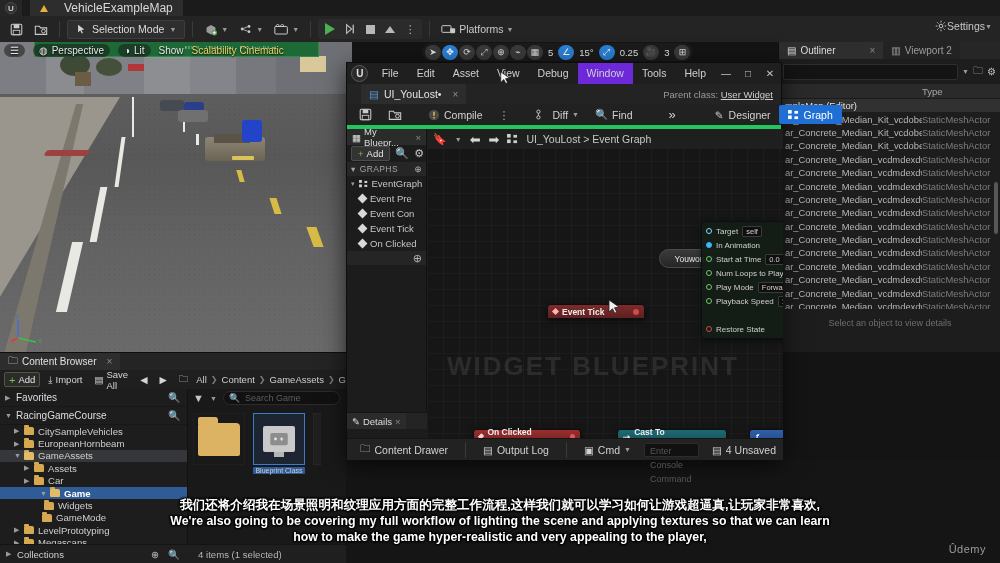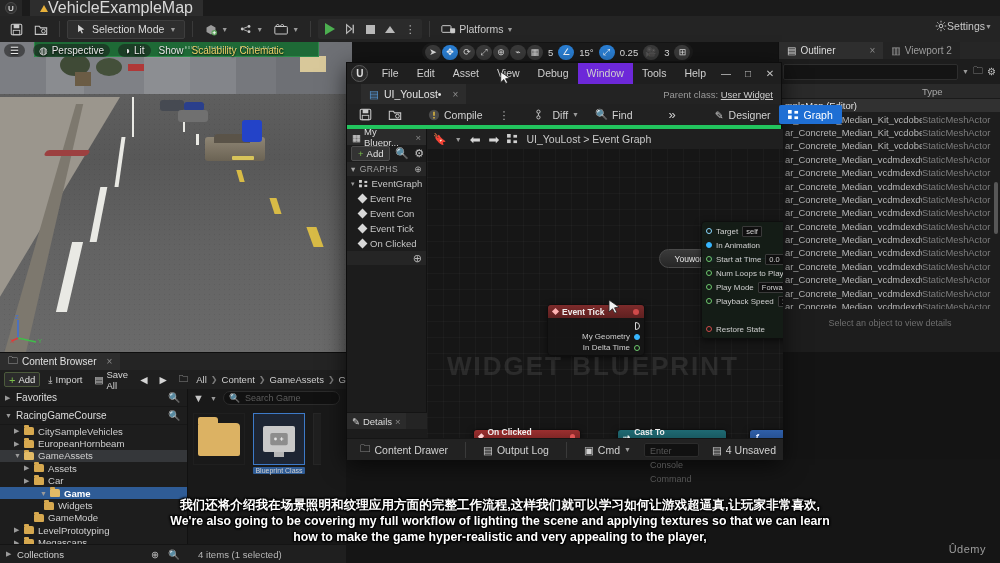--- a/index.html
+++ b/index.html
@@ -10,21 +10,21 @@
     color:#d8d8d8; font-size:11px;
     -webkit-font-smoothing:antialiased;
   }
   .abs { position:absolute; }
 
   
   #titlebar { left:0; top:0; width:1000px; height:16px; background:#1b1b1b; display:flex; align-items:center; }
   .ue-logo-sm { width:22px; height:16px; background:#262626; display:flex; align-items:center; justify-content:center; }
   .ue-circle { width:12px; height:12px; border-radius:50%; background:#303030; border:1px solid #4a4a4a;
                display:flex; align-items:center; justify-content:center; font-size:8px; color:#cfcfcf; font-weight:bold;}
-  .tab-map { height:16px; background:#2d2d2d; display:flex; align-items:center; gap:0; padding:0 10px; font-size:16px; color:#d9d9d9; }
+  .tab-map { height:16px; background:#2d2d2d; display:flex; align-items:center; gap:16px; padding:0 10px; font-size:12px; color:#d9d9d9; }
   .tri-icon { width:0;height:0;border-left:4px solid transparent;border-right:4px solid transparent;border-bottom:7px solid #e8b13a; }
 
   
   #toolbar { left:0; top:16px; width:1000px; height:26px; background:#242424; display:flex; align-items:center; gap:3px; padding-left:6px; }
   .tb-btn { height:20px; min-width:20px; display:flex; align-items:center; justify-content:center; gap:3px;
             padding:0 4px; border-radius:2px; color:#c9c9c9; font-size:10.5px; }
   .tb-sep { width:1px; height:16px; background:#3a3a3a; margin:0 4px; }
   .sel-mode { background:#2e2e2e; border:1px solid #3d3d3d; border-radius:2px; height:19px; padding:0 8px;
               display:flex; align-items:center; gap:5px; font-size:10.5px; color:#dcdcdc; }
   .caret { font-size:7px; color:#9a9a9a; }
@@ -575,21 +575,21 @@
           <div class="tr sel" style="padding-left: 40px; font-weight: bold;">
             <span class="arr">▼</span>
             <span class="folder open"></span>
             <span>Game</span>
           </div>
           <div class="tr" style="padding-left: 34px;">
             <span class="arr"></span>
             <span class="folder"></span>
             <span>Widgets</span>
           </div>
-          <div class="tr" style="padding-left: 24px;">
+          <div class="tr" style="padding-left: 32px;">
             <span class="arr"></span>
             <span class="folder"></span>
             <span>GameMode</span>
           </div>
           <div class="tr" style="padding-left: 14px;">
             <span class="arr">▶</span>
             <span class="folder"></span>
             <span>LevelPrototyping</span>
           </div>
           <div class="tr" style="padding-left: 14px;">
@@ -848,33 +848,20 @@
       <div class="youwon-node">
         <span>Youwon</span>
         <span class="pin-c f"></span>
       </div>
 
       <div class="node" style="left:120px;top:175px;width:98px;">
         <div class="node-hdr" style="background:linear-gradient(#7d2b2b,#5e2020);">
           <span class="diamond" style="width:5px;height:5px;background:#ffb3b3;"></span>
           <span>Event Tick</span>
           <span style="margin-left:auto;width:6px;height:6px;border-radius:50%;background:#d04a4a;"></span>
-        </div>
-        <div class="node-body">
-          <div class="pin-row" style="justify-content:flex-end;">
-            <span class="pin-exec hollow"></span>
-          </div>
-          <div class="pin-row" style="justify-content:flex-end;">
-            <span>My Geometry</span>
-            <span class="pin-c f"></span>
-          </div>
-          <div class="pin-row" style="justify-content:flex-end;">
-            <span>In Delta Time</span>
-            <span class="pin-g"></span>
-          </div>
         </div>
       </div>
 
       <div style="position:absolute;left:180px;top:170px;">
         <svg width="16" height="16" viewBox="0 0 16 16">
             <path d="M2 1l10 7-4.5.8 2.3 4.4-2 1L5.5 9.8 2 13z" fill="#f0f0f0" stroke="#202020" stroke-width=".8"></path>
           </svg>
       </div>
 
       <div class="node" style="left:274px;top:92px;width:110px;background:rgba(20,28,22,.95);">

